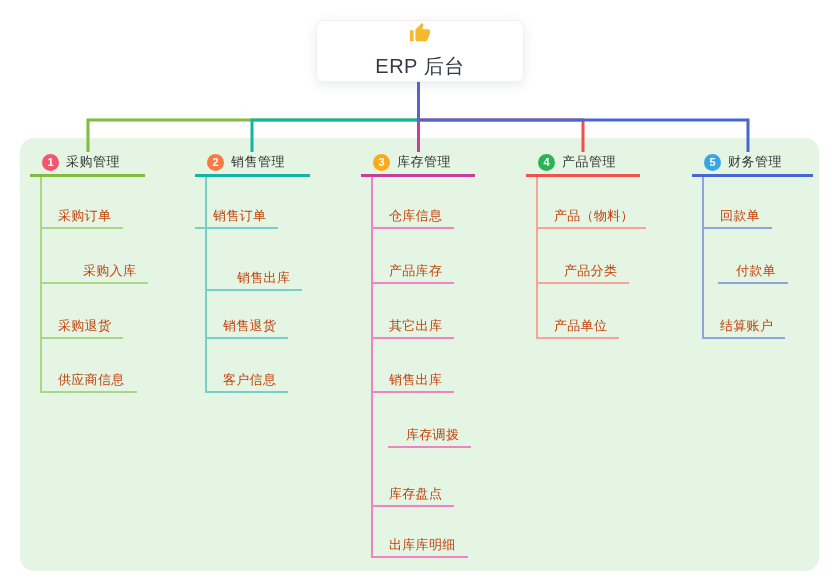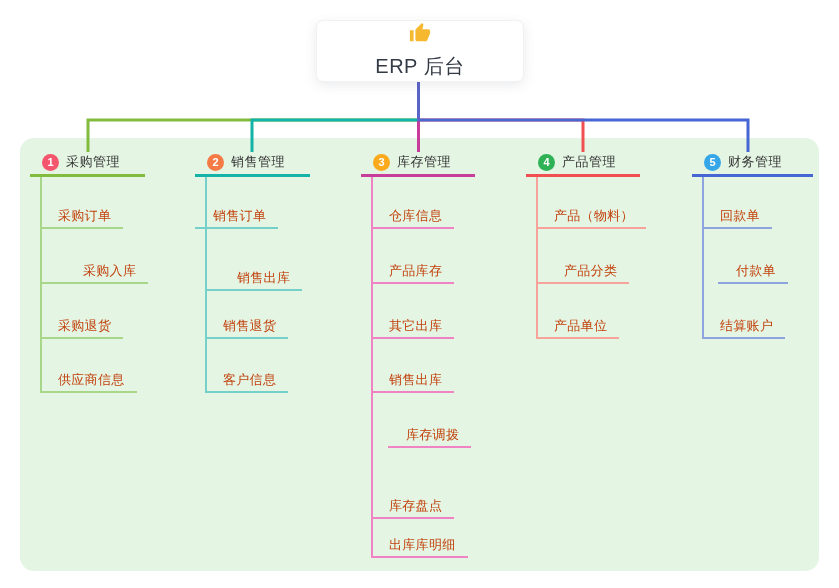--- a/index.html
+++ b/index.html
@@ -63,21 +63,21 @@
       <div class="branch-title" style="left: 361px; width: 114px; border-bottom-color: rgb(199, 61, 154);">
         <span class="badge" style="background: rgb(251, 170, 28);">3</span>
         <span class="branch-label">库存管理</span>
       </div>
       <div class="child-vline" style="left: 371px; top: 177px; height: 381px; background: rgb(240, 131, 195);"></div>
       <div class="child-node" style="left: 371px; top: 202px; border-bottom-color: rgb(240, 131, 195);">仓库信息</div>
       <div class="child-node" style="left: 371px; top: 257px; border-bottom-color: rgb(240, 131, 195);">产品库存</div>
       <div class="child-node" style="left: 371px; top: 312px; border-bottom-color: rgb(240, 131, 195);">其它出库</div>
       <div class="child-node" style="left: 371px; top: 366px; border-bottom-color: rgb(240, 131, 195);">销售出库</div>
       <div class="child-node" style="left: 371px; top: 421px; border-bottom-color: rgb(240, 131, 195); margin-left: 17px;">库存调拨</div>
-      <div class="child-node" style="left: 371px; top: 492px; border-bottom-color: rgb(240, 131, 195);">库存盘点</div>
+      <div class="child-node" style="left: 371px; top: 480px; border-bottom-color: rgb(240, 131, 195);">库存盘点</div>
       <div class="child-node" style="left: 371px; top: 531px; border-bottom-color: rgb(240, 131, 195);">出库库明细</div>
       <div class="branch-title" style="left: 526px; width: 114px; border-bottom-color: rgb(242, 80, 80);">
         <span class="badge" style="background: rgb(47, 177, 86);">4</span>
         <span class="branch-label">产品管理</span>
       </div>
       <div class="child-vline" style="left: 536px; top: 177px; height: 162px; background: rgb(248, 162, 156);"></div>
       <div class="child-node" style="left: 536px; top: 202px; border-bottom-color: rgb(248, 162, 156);">产品（物料）</div>
       <div class="child-node" style="left: 536px; top: 257px; border-bottom-color: rgb(248, 162, 156); padding-left: 28px;">产品分类</div>
       <div class="child-node" style="left: 536px; top: 312px; border-bottom-color: rgb(248, 162, 156);">产品单位</div>
       <div class="branch-title" style="left: 692px; width: 121px; border-bottom-color: rgb(70, 103, 211);">

